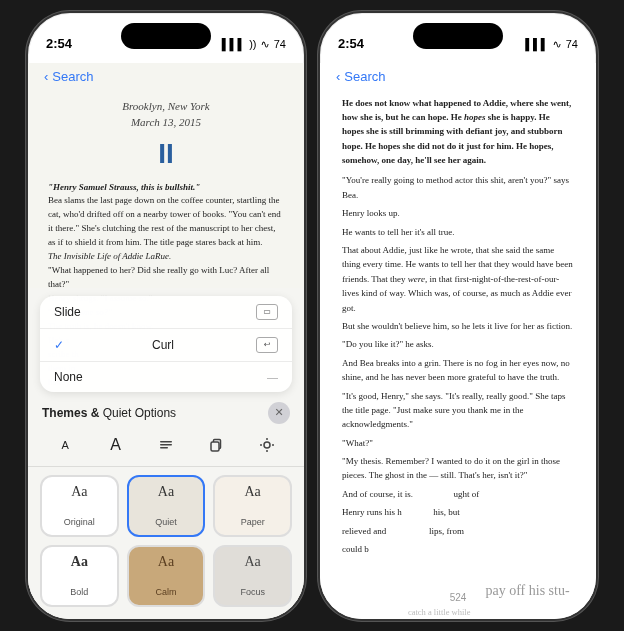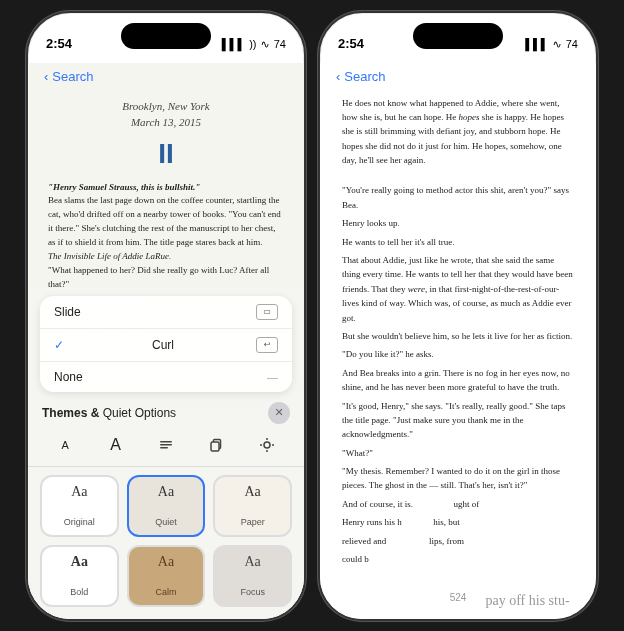--- a/index.html
+++ b/index.html
@@ -408,21 +408,21 @@
     <div class="phone-content">
 
       <div class="right-search-bar">
         <div style="display:flex;align-items:center;gap:4px;color:#3478f6;font-size:13px;">
           <span>‹</span>
           <span>Search</span>
         </div>
       </div>
 
       <div class="right-book-content">
-        <p style="margin-bottom:16px;">He does not know what happened to Addie, where she went, how she is, but he can hope. He <em>hopes</em> she is happy. He hopes she is still brimming with defiant joy, and stubborn hope. He hopes she did not do it just for him. He hopes, somehow, one day, he'll see her again.</p>
+        <p style="margin-bottom:6px;font-weight:bold;">He does not know what happened to Addie, where she went, how she is, but he can hope. He <em>hopes</em> she is happy. He hopes she is still brimming with defiant joy, and stubborn hope. He hopes she did not do it just for him. He hopes, somehow, one day, he'll see her again.</p>
         <p style="margin-bottom:4px;">"You're really going to method actor this shit, aren't you?" says Bea.</p>
         <p style="margin-bottom:4px;">Henry looks up.</p>
         <p style="margin-bottom:4px;">He wants to tell her it's all true.</p>
         <p style="margin-bottom:4px;">That about Addie, just like he wrote, that she said the same thing every time. He wants to tell her that they would have been friends. That they <em>were,</em> in that first-night-of-the-rest-of-our-lives kind of way. Which was, of course, as much as Addie ever got.</p>
         <p style="margin-bottom:4px;">But she wouldn't believe him, so he lets it live for her as fiction.</p>
         <p style="margin-bottom:4px;">"Do you like it?" he asks.</p>
         <p style="margin-bottom:4px;">And Bea breaks into a grin. There is no fog in her eyes now, no shine, and he has never been more grateful to have the truth.</p>
         <p style="margin-bottom:4px;">"It's good, Henry," she says. "It's really, really good." She taps the title page. "Just make sure you thank me in the acknowledgments."</p>
         <p style="margin-bottom:4px;">"What?"</p>
         <p style="margin-bottom:4px;">"My thesis. Remember? I wanted to do it on the girl in those pieces. The ghost in the — still. That's her, isn't it?"</p>

